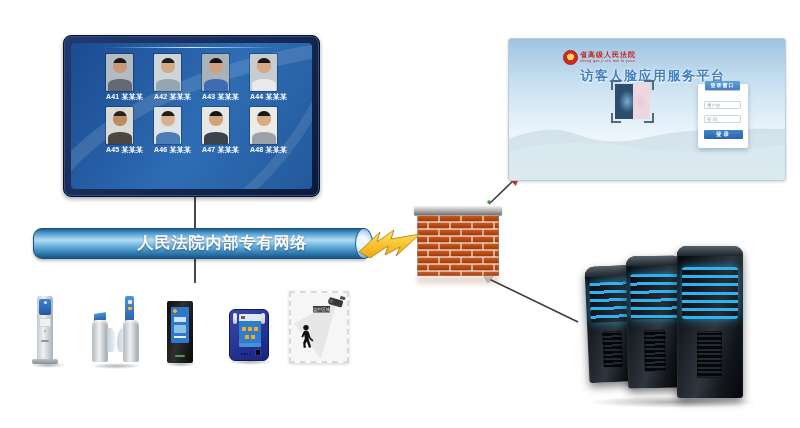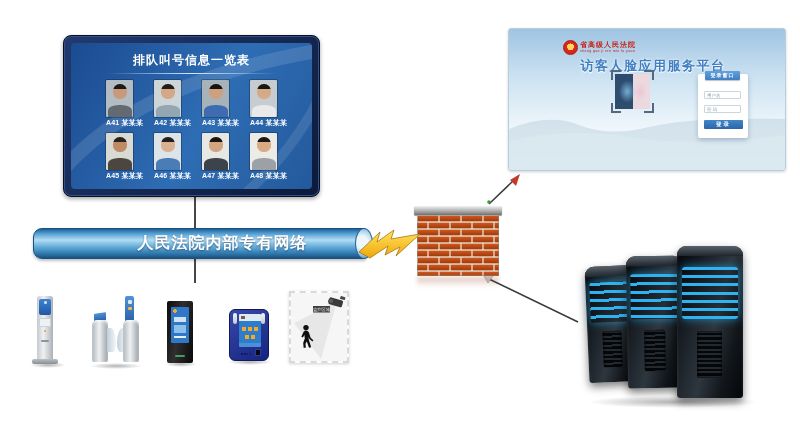--- a/index.html
+++ b/index.html
@@ -41,21 +41,21 @@
   
   .bolt{position:absolute;left:358px;top:223px;z-index:5;}
   
   .firewall{position:absolute;left:417px;top:206px;width:82px;height:70px;z-index:4;}
   .fw-cap{position:absolute;left:-3px;right:-3px;top:0;height:9px;border-radius:1px;
         background:linear-gradient(#f2f2f2,#9b9b9b 70%,#6f6f6f);box-shadow:0 1px 1px rgba(0,0,0,.4);}
   .fw-bricks{position:absolute;left:0;top:9px;}
   .fw-reflect{position:absolute;left:417px;top:277px;width:82px;height:10px;z-index:3;
         background:linear-gradient(rgba(140,60,20,.30),rgba(140,60,20,0));filter:blur(2px);}
   
-  .rscreen{position:absolute;left:508px;top:28px;width:276px;height:141px;z-index:2;
+  .rscreen{position:absolute;left:508px;top:38px;width:276px;height:141px;z-index:2;
         border:1px solid #b9cdd d;border:1px solid #b9cddd;border-radius:3px;overflow:hidden;
         background:linear-gradient(180deg,#9fc4e2,#cde3f2 35%,#eef6fb 70%,#fdfefe);
         box-shadow:0 1px 3px rgba(0,0,0,.18);}
   .scenery{position:absolute;inset:0;}
   .emblem{position:absolute;left:54px;top:11px;width:13px;height:13px;border-radius:50%;
         border:1px solid #a81a10;background:radial-gradient(circle at 50% 45%,#ffd75e 0 34%,#d6281c 36%);}
   .org-name{position:absolute;left:71px;top:11px;font-size:7px;font-weight:bold;color:#c52017;letter-spacing:1px;}
   .org-sub{position:absolute;left:71px;top:20px;font-size:3.5px;color:#c52017;letter-spacing:.4px;}
   .r-title{position:absolute;left:0;right:0;top:28px;padding-left:12px;text-align:center;
         font-size:13px;font-weight:bold;color:#3f7fc2;letter-spacing:1.5px;
@@ -169,21 +169,20 @@
     <line x1="489" y1="279" x2="578" y2="322" stroke="#3a3a3a" stroke-width="1.5"></line>
     <polygon points="482,273 493,276 488,283" fill="#cfcfcf" stroke="#888" stroke-width="0.5"></polygon>
   </svg>
 
   <div class="lscreen">
     <div class="ls-inner">
       <svg class="ls-deco" width="241" height="146" viewBox="0 0 241 146">
         <path d="M-15 135 Q65 35 265 5" stroke="rgba(255,255,255,.12)" stroke-width="14" fill="none"></path>
         <path d="M150 170 Q225 115 260 30" stroke="rgba(255,255,255,.10)" stroke-width="10" fill="none"></path>
       </svg>
-      <div class="ls-title">排队叫号信息一览表</div>
       <div class="ls-underline"></div>
       <div class="ls-grid">
         <div class="qcell">
           <div class="photo" style="--bg:#b4bcc3;--hair:#1c1916;--skin:#c89a7b;--shirt:#646a71">
               <div class="head"></div>
               <div class="torso"></div>
             </div>
           <div class="cap"><span>A41</span> <span>某某某</span></div>
         </div>
         <div class="qcell">

